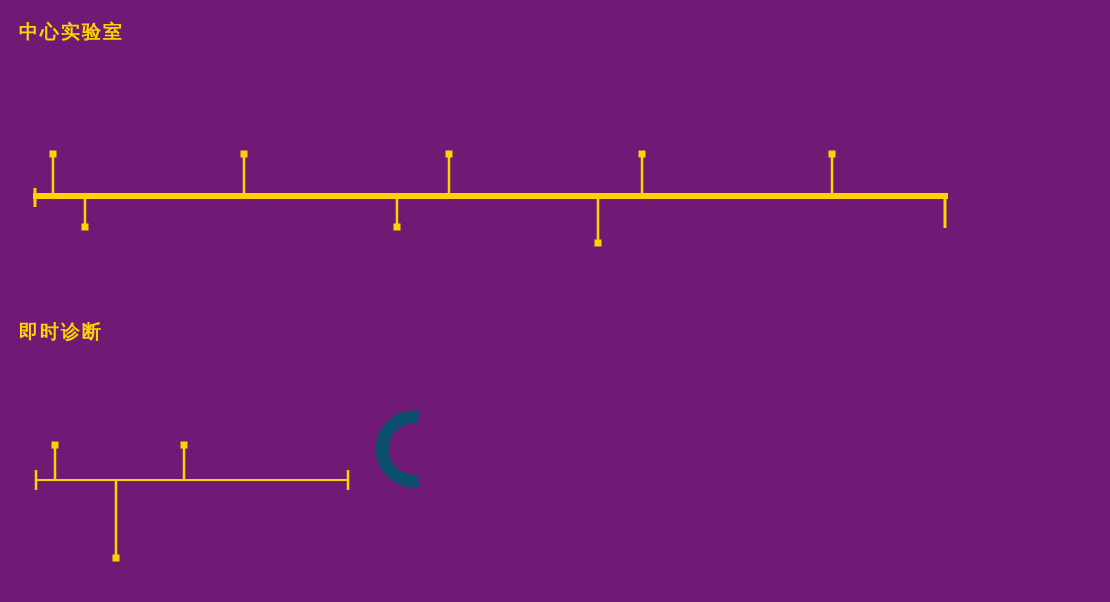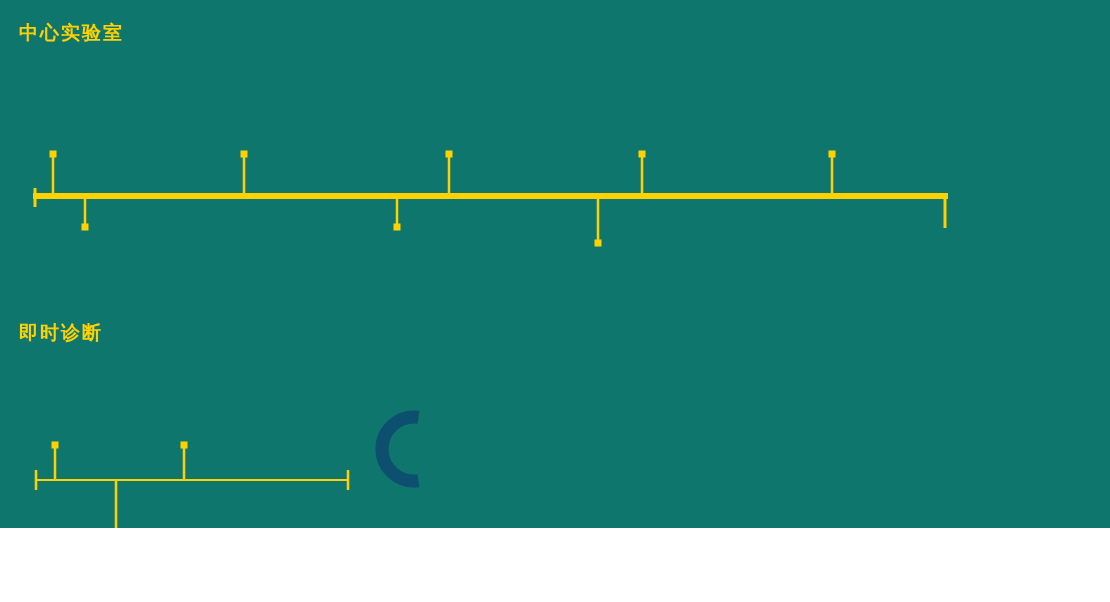--- a/index.html
+++ b/index.html
@@ -1,23 +1,23 @@
 <!DOCTYPE html>
 <html><head>
 <meta charset="utf-8">
 <style>
   * { margin: 0; padding: 0; box-sizing: border-box; }
   html, body { width: 1110px; height: 602px; background: #ffffff; }
   .canvas {
     position: relative;
     width: 1110px;
-    height: 528px;
-    background: #0f766e;
+    height: 602px;
+    background: #701a75;
     overflow: hidden;
-    font-family: Liberation Serif, serif;
+    font-family: Liberation Mono, monospace;
   }
   .section-title {
     position: absolute;
     font-weight: bold;
     font-size: 19px;
     line-height: 20px;
     letter-spacing: 2px;
     white-space: nowrap;
   }
   .title-1 { left: 19px; top: 23px; }

